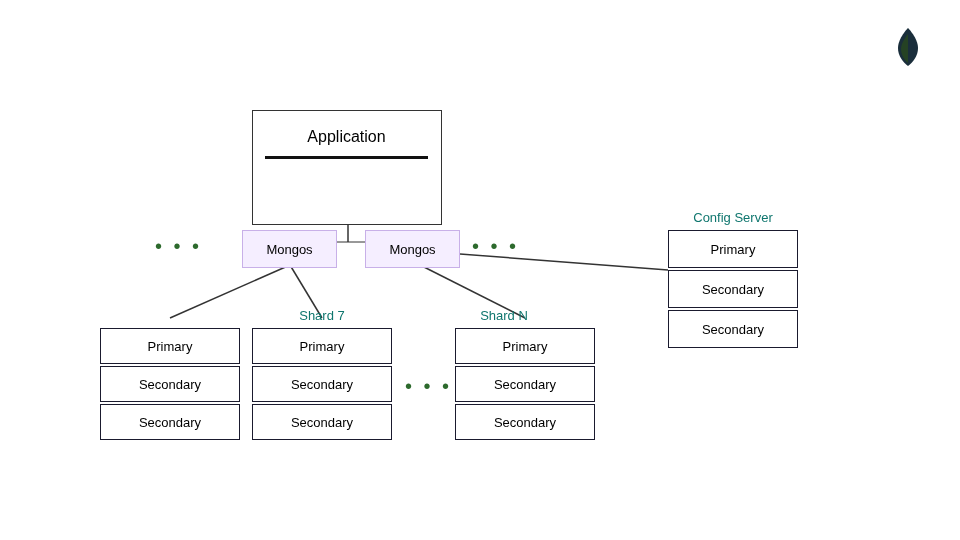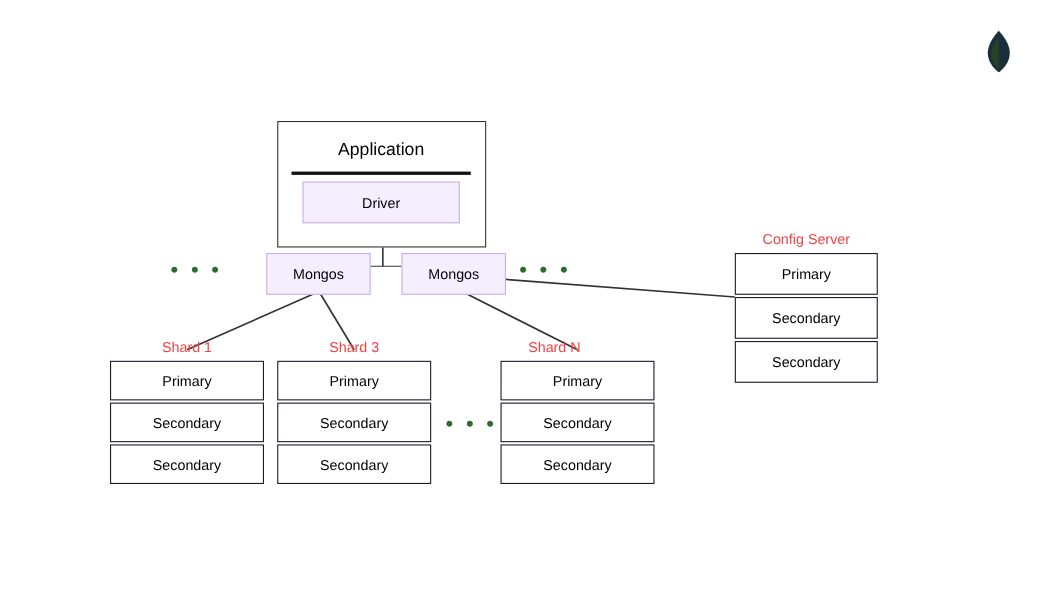--- a/index.html
+++ b/index.html
@@ -47,21 +47,21 @@
     .app-outer {
       position: absolute;
       border: 1.5px solid #333;
       background: #fff;
     }
 
     
     .label {
       position: absolute;
       font-size: 13px;
-      color: #ef4444;
+      color: #0f766e;
       text-align: center;
     }
 
     
     .dots {
       position: absolute;
       font-size: 20px;
       color: #2d6a2d;
       letter-spacing: 3px;
     }
@@ -105,23 +105,20 @@
 
   <div class="app-outer" style="left:252px; top:110px; width:190px; height:115px;">
   </div>
 
   <div class="box" style="left:265px; top:118px; width:163px; height:38px; border:none; font-size:16px;">
     <span>Application</span>
   </div>
 
   <div style="position:absolute; left:265px; top:156px; width:163px; height:3px; background:#111;"></div>
 
-  <div class="box-purple box" style="left:275px; top:165px; width:143px; height:38px;">
-    <span>Driver</span>
-  </div>
 
   <div class="box" style="left:242px; top:230px; width:95px; height:38px; background:#f5eeff; border-color:#c8b0e8;">
     <span>Mongos</span>
   </div>
 
   <div class="box" style="left:365px; top:230px; width:95px; height:38px; background:#f5eeff; border-color:#c8b0e8;">
     <span>Mongos</span>
   </div>
 
   <div class="dots" style="left:155px; top:235px;">
@@ -141,38 +138,35 @@
   </div>
 
   <div class="box" style="left:668px; top:270px; width:130px; height:38px;">
     <span>Secondary</span>
   </div>
 
   <div class="box" style="left:668px; top:310px; width:130px; height:38px;">
     <span>Secondary</span>
   </div>
 
-  <div class="label" style="left:100px; top:308px; width:140px;">
-    <span>Shard 1</span>
-  </div>
 
   <div class="box" style="left:100px; top:328px; width:140px; height:36px;">
     <span>Primary</span>
   </div>
 
   <div class="box" style="left:100px; top:366px; width:140px; height:36px;">
     <span>Secondary</span>
   </div>
 
   <div class="box" style="left:100px; top:404px; width:140px; height:36px;">
     <span>Secondary</span>
   </div>
 
   <div class="label" style="left:252px; top:308px; width:140px;">
-    <span>Shard 3</span>
+    <span>Shard 7</span>
   </div>
 
   <div class="box" style="left:252px; top:328px; width:140px; height:36px;">
     <span>Primary</span>
   </div>
 
   <div class="box" style="left:252px; top:366px; width:140px; height:36px;">
     <span>Secondary</span>
   </div>
 

